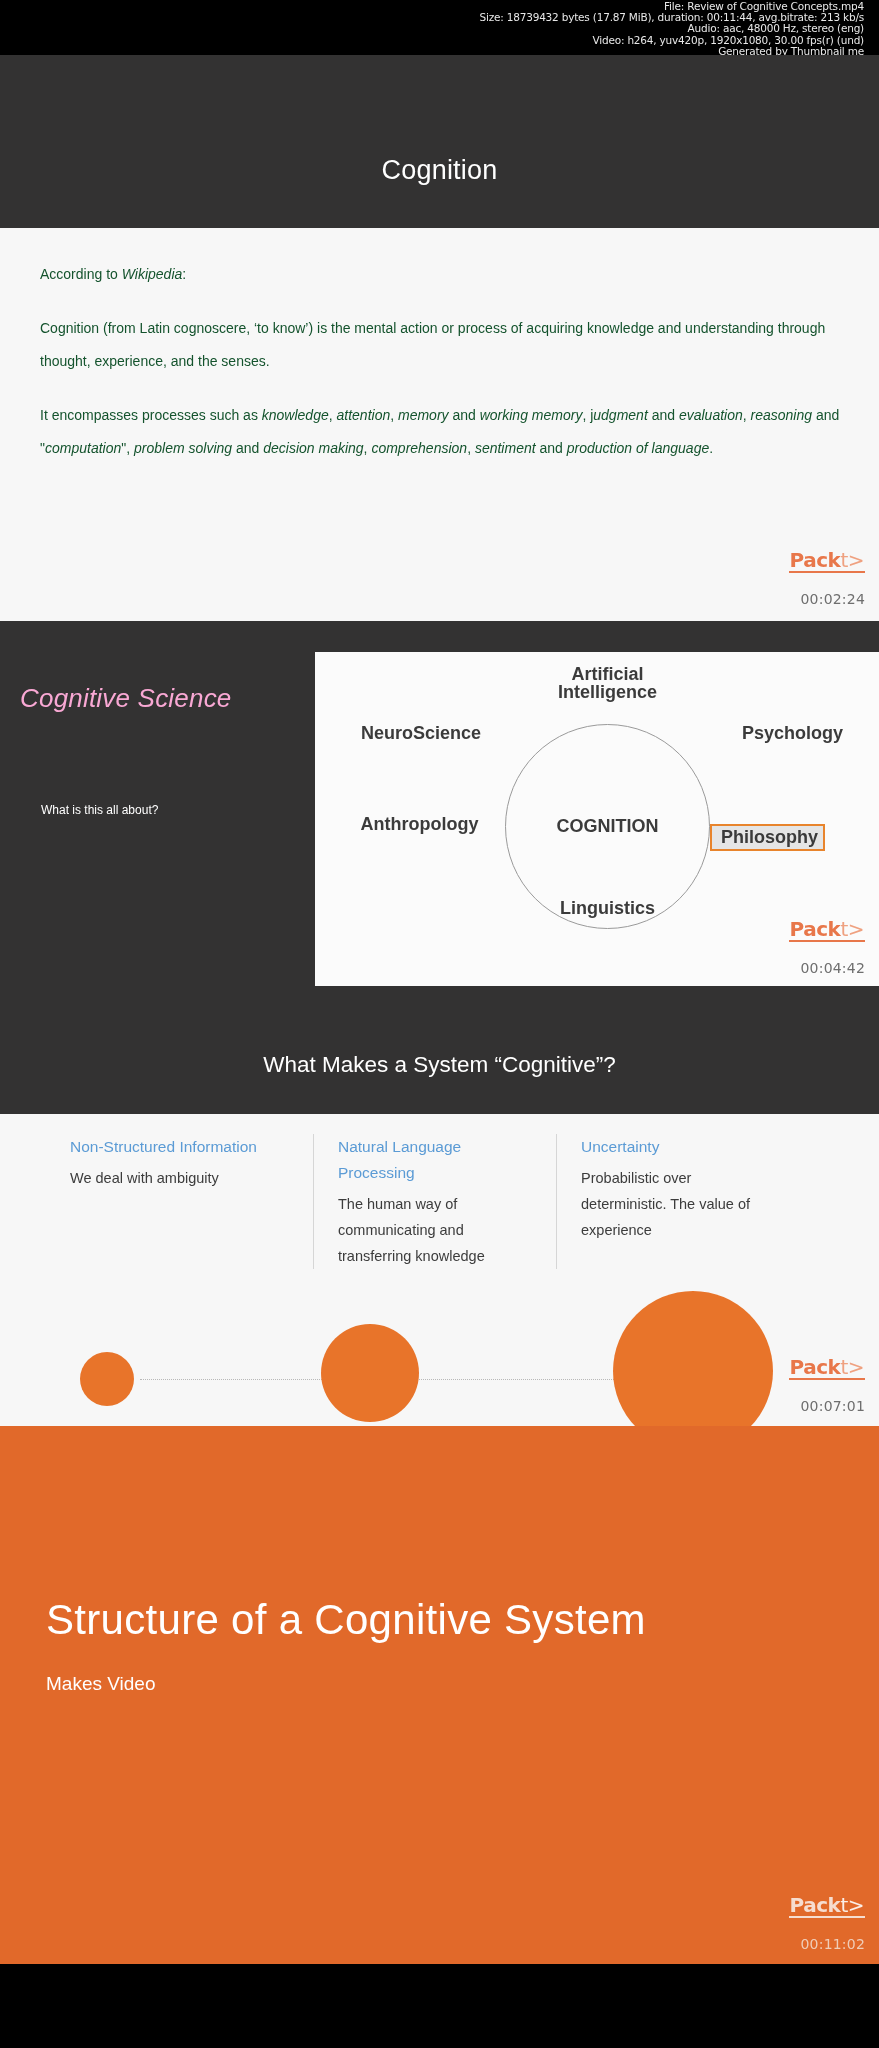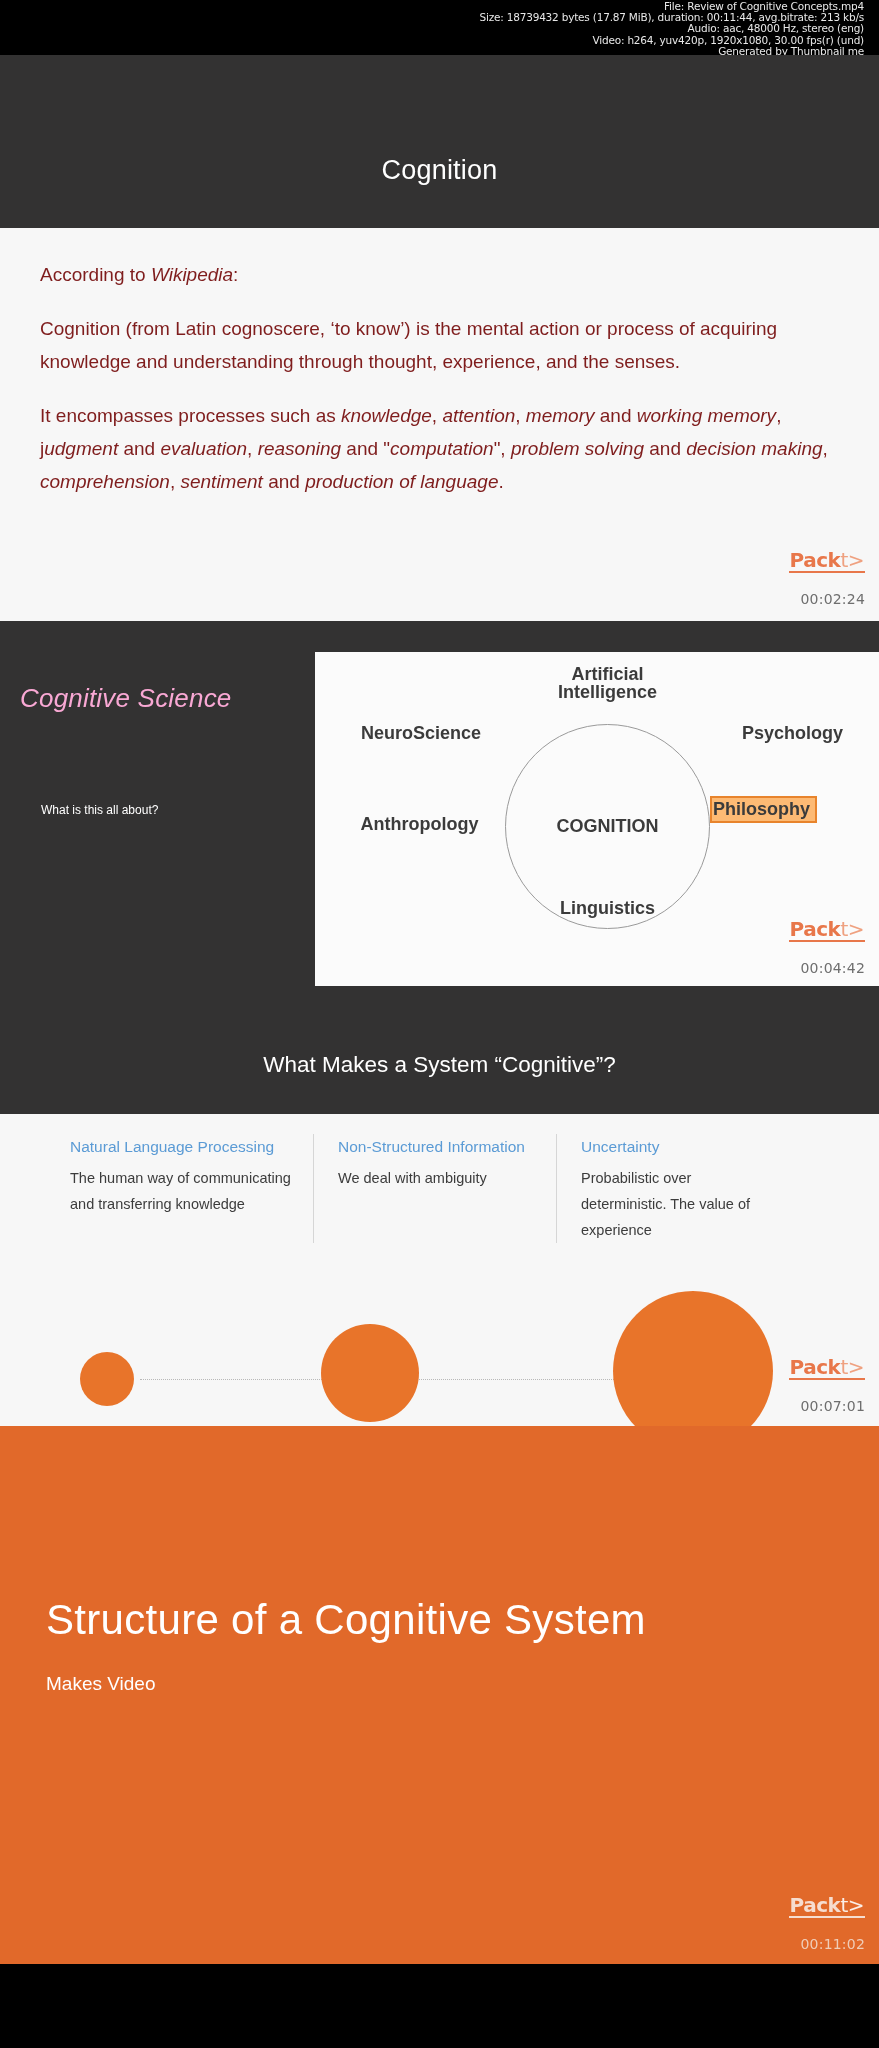--- a/index.html
+++ b/index.html
@@ -46,22 +46,22 @@
   }
 
   .s1body {
     position: relative;
     width: 879px; height: 393px;
     background: #f7f7f7;
     border-right: 0;
   }
   .s1body .pad { padding: 30px 34px 0 40px; width: 879px; }
   .s1body p {
-    color: #7f1d1d;
-    font-size: 19px;
+    color: #14532d;
+    font-size: 14px;
     line-height: 33px;
     margin-bottom: 21px;
     max-width: 830px;
   }
   .s1body p em { font-style: italic; }
 
   
   .gutter-r {
     position: absolute; top: 0; right: 0; width: 0px; height: 100%;
     background: #000;
@@ -143,24 +143,24 @@
     text-align: center;
     line-height: 18px;
   }
   .diagram .lbl-ai      { left: 219px; top: 13px; width: 147px; }
   .diagram .lbl-neuro   { left: 26px;  top: 72px; width: 160px; }
   .diagram .lbl-psych   { left: 400px; top: 72px; width: 155px; }
   .diagram .lbl-anthro  { left: 22px;  top: 163px; width: 165px; }
   .diagram .lbl-ling    { left: 219px; top: 247px; width: 147px; }
   .diagram .lbl-cog     { left: 219px; top: 165px; width: 147px; }
   .diagram .lbl-philo {
-    left: 395px; top: 144px;
+    left: 395px; top: 172px;
     border: 2px solid #e8842c;
-    background: #fdba74;
-    padding: 2px 5px 3px 1px;
+    background: #e5e5e5;
+    padding: 2px 5px 3px 9px;
     width: auto;
   }
 
   
   .s3head {
     position: relative;
     width: 879px; height: 98px;
     background: #333232;
     padding-left: 12px;
   }
@@ -289,26 +289,26 @@
   </div>
 </div>
 
 <div class="s3head">
   <div class="title">What Makes a System “Cognitive”?</div>
 </div>
 
 <div class="s3body">
   <div class="cols">
     <div class="col">
+      <h3>Non-Structured Information</h3>
+      <p>We deal with ambiguity</p>
+    </div>
+    <div class="col">
       <h3>Natural Language Processing</h3>
       <p>The human way of communicating and transferring knowledge</p>
-    </div>
-    <div class="col">
-      <h3>Non-Structured Information</h3>
-      <p>We deal with ambiguity</p>
     </div>
     <div class="col">
       <h3>Uncertainty</h3>
       <p>Probabilistic over deterministic. The value of experience</p>
     </div>
   </div>
   <div class="dots-row">
     <div class="line"></div>
     <div class="dot dot1"></div>
     <div class="dot dot2"></div>

